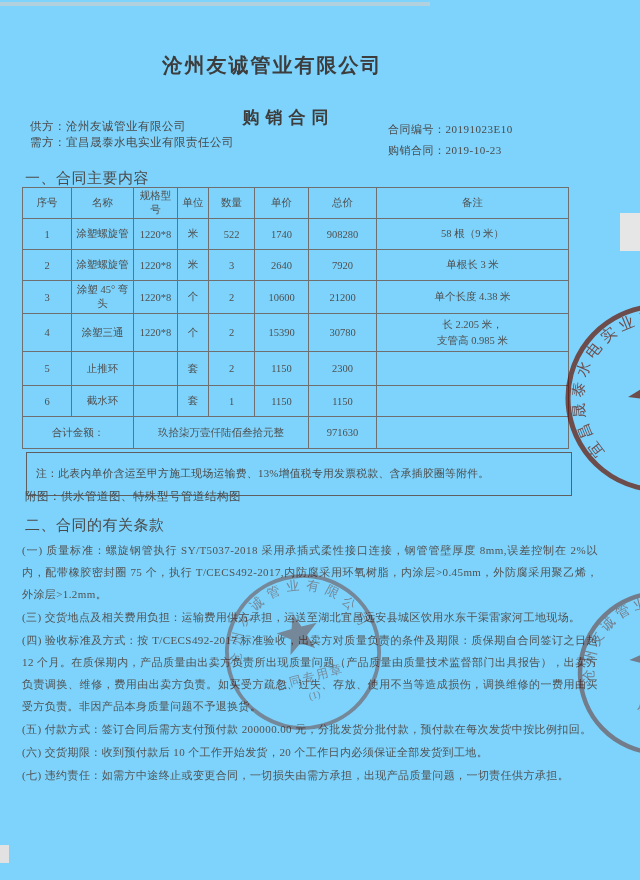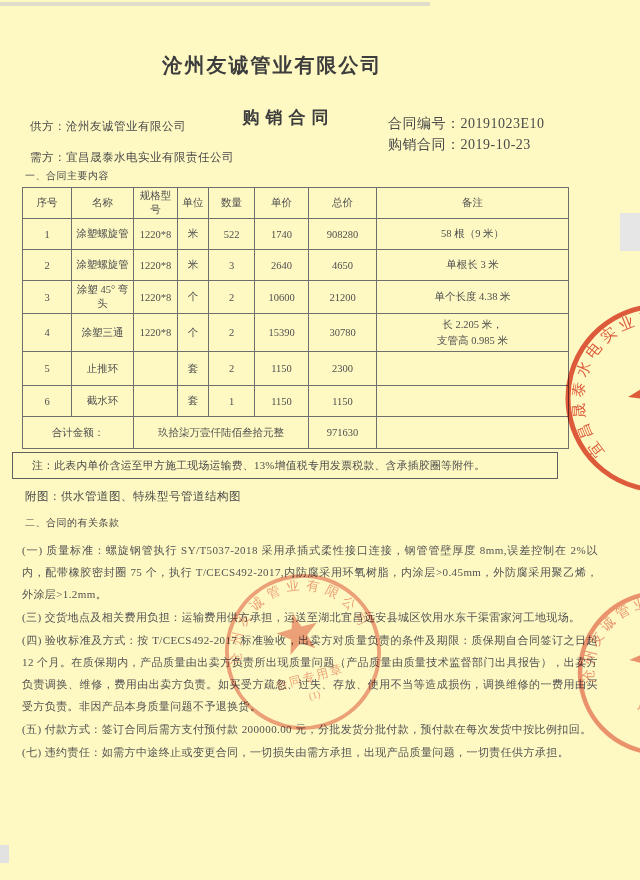--- a/index.html
+++ b/index.html
@@ -1,48 +1,48 @@
 <!DOCTYPE html>
 <html><head>
 <meta charset="utf-8">
 <style>
   html,body{margin:0;padding:0;background:#ffffff;}
   .page{
-    position:relative;width:640px;height:880px;background:#fef9c3;overflow:hidden;
+    position:relative;width:640px;height:880px;background:#7dd3fc;overflow:hidden;
     font-family:"Liberation Serif","DejaVu Serif",serif;color:#4a4a4a;
   }
   
   .scan-top{position:absolute;top:2px;left:0;width:430px;height:4px;background:#cfcfcf;opacity:.65;}
   .scan-bl{position:absolute;top:845px;left:0;width:9px;height:18px;background:#e2e2e2;}
   .scan-tab{position:absolute;top:213px;left:620px;width:20px;height:38px;background:#e6e6e6;}
   
   .title-company{position:absolute;top:52px;left:0;width:545px;margin:0;text-align:center;
     font-size:20px;font-weight:600;letter-spacing:2px;color:#3d3d3d;}
   .title-doc{position:absolute;top:90px;left:0;width:545px;margin:16px;text-align:center;
     font-size:17px;font-weight:600;letter-spacing:6px;color:#3d3d3d;}
   .party{position:absolute;left:30px;font-size:11.5px;letter-spacing:.5px;text-align:right;}
-  .party.supplier{top:119px;} .party.buyer{top:150px;}
-  .meta{position:absolute;top:113px;left:388px;font-size:14px;line-height:21px;letter-spacing:.5px;}
-  .sec-title{position:absolute;left:25px;font-size:10px;letter-spacing:.5px;}
+  .party.supplier{top:119px;} .party.buyer{top:135px;}
+  .meta{position:absolute;top:119px;left:388px;font-size:11px;line-height:21px;letter-spacing:.5px;}
+  .sec-title{position:absolute;left:25px;font-size:15px;letter-spacing:.5px;}
   .sec1{top:169px;} .sec2{top:516px;}
   
   table.items{position:absolute;top:187px;left:22px;width:546px;border-collapse:collapse;
     table-layout:fixed;font-size:10.5px;text-align:center;color:#4f4f4f;}
   table.items th,table.items td{border:1px solid #6f6f6f;font-weight:normal;padding:1px 2px;
     overflow:hidden;}
   table.items thead tr{height:26px;margin-top:40px;}
   tbody.items-body tr{height:31px;}
   tbody.items-body tr:nth-child(3){height:33px;}
   tbody.items-body tr:nth-child(4){height:38px;}
   tbody.items-body tr:nth-child(5){height:34px;}
   tbody.total-body tr{height:32px;}
   td.remark{white-space:pre-line;line-height:1.45;}
   
-  .notebox{position:absolute;top:452px;left:12px;width:546px;height:27px;border:1px solid #5f5f5f;
-    box-sizing:border-box;display:flex;align-items:center;padding:0 19px;font-size:10.8px;letter-spacing:.3px;}
+  .notebox{position:absolute;top:452px;left:26px;width:546px;height:44px;border:1px solid #5f5f5f;
+    box-sizing:border-box;display:flex;align-items:center;padding:0 9px;font-size:10.8px;letter-spacing:.3px;}
   .attachment{position:absolute;top:489px;left:25px;font-size:11.5px;letter-spacing:.5px;}
   
   .clauses{position:absolute;top:539px;left:22px;width:576px;font-size:11px;line-height:22px;
     text-align:justify;letter-spacing:.4px;color:#525252;}
   .clauses p{margin:0 0 1px 0;}
   
   .stamp{position:absolute;mix-blend-mode:multiply;pointer-events:none;}
   .stamp svg{display:block;}
   .stamp-buyer{left:560px;top:298px;width:200px;height:200px;transform:rotate(-30deg);opacity:.85;}
   .stamp-supplier-center{left:221px;top:570px;width:164px;height:164px;transform:rotate(-15deg);opacity:.48;}
@@ -108,21 +108,21 @@
           <td>908280</td>
           <td class="remark">58 根（9 米）</td>
         </tr>
         <tr>
           <td>2</td>
           <td>涂塑螺旋管</td>
           <td>1220*8</td>
           <td>米</td>
           <td>3</td>
           <td>2640</td>
-          <td>4650</td>
+          <td>7920</td>
           <td class="remark">单根长 3 米</td>
         </tr>
         <tr>
           <td>3</td>
           <td>涂塑 45° 弯头</td>
           <td>1220*8</td>
           <td>个</td>
           <td>2</td>
           <td>10600</td>
           <td>21200</td>
@@ -176,20 +176,21 @@
 
   <div class="attachment">附图：供水管道图、特殊型号管道结构图</div>
 
   <div class="sec-title sec2">二、合同的有关条款</div>
 
   <div class="clauses">
       <p>(一) 质量标准：螺旋钢管执行 SY/T5037-2018 采用承插式柔性接口连接，钢管管壁厚度 8mm,误差控制在 2%以内，配带橡胶密封圈 75 个，执行 T/CECS492-2017,内防腐采用环氧树脂，内涂层&gt;0.45mm，外防腐采用聚乙烯，外涂层&gt;1.2mm。</p>
       <p>(三) 交货地点及相关费用负担：运输费用供方承担，运送至湖北宜昌远安县城区饮用水东干渠雷家河工地现场。</p>
       <p>(四) 验收标准及方式：按 T/CECS492-2017 标准验收，出卖方对质量负责的条件及期限：质保期自合同签订之日起 12 个月。在质保期内，产品质量由出卖方负责所出现质量问题（产品质量由质量技术监督部门出具报告），出卖方负责调换、维修，费用由出卖方负责。如买受方疏忽、过失、存放、使用不当等造成损伤，调换维修的一费用由买受方负责。非因产品本身质量问题不予退换货。</p>
       <p>(五) 付款方式：签订合同后需方支付预付款 200000.00 元，分批发货分批付款，预付款在每次发货中按比例扣回。</p>
+      <p>(六) 交货期限：收到预付款后 10 个工作开始发货，20 个工作日内必须保证全部发货到工地。</p>
       <p>(七) 违约责任：如需方中途终止或变更合同，一切损失由需方承担，出现产品质量问题，一切责任供方承担。</p>
     </div>
 
   <div class="stamp stamp-buyer">
     <svg viewBox="-100 -100 200 200" width="200" height="200">
       <g fill="#d8402e" stroke="none">
         <circle cx="0" cy="0" r="92" fill="none" stroke="#d8402e" stroke-width="5"></circle>
         <path transform="translate(0,-8) scale(1.5)" d="M0,-19 L4.47,-6.15 L18.07,-5.87 L7.23,2.35 L11.17,15.37 L0,7.6 L-11.17,15.37 L-7.23,2.35 L-18.07,-5.87 L-4.47,-6.15 Z"></path>
         <path id="arcA" d="M -66,40 A 77,77 0 1 1 66,40" fill="none"></path>
         <text font-size="15" letter-spacing="5" text-anchor="middle">

